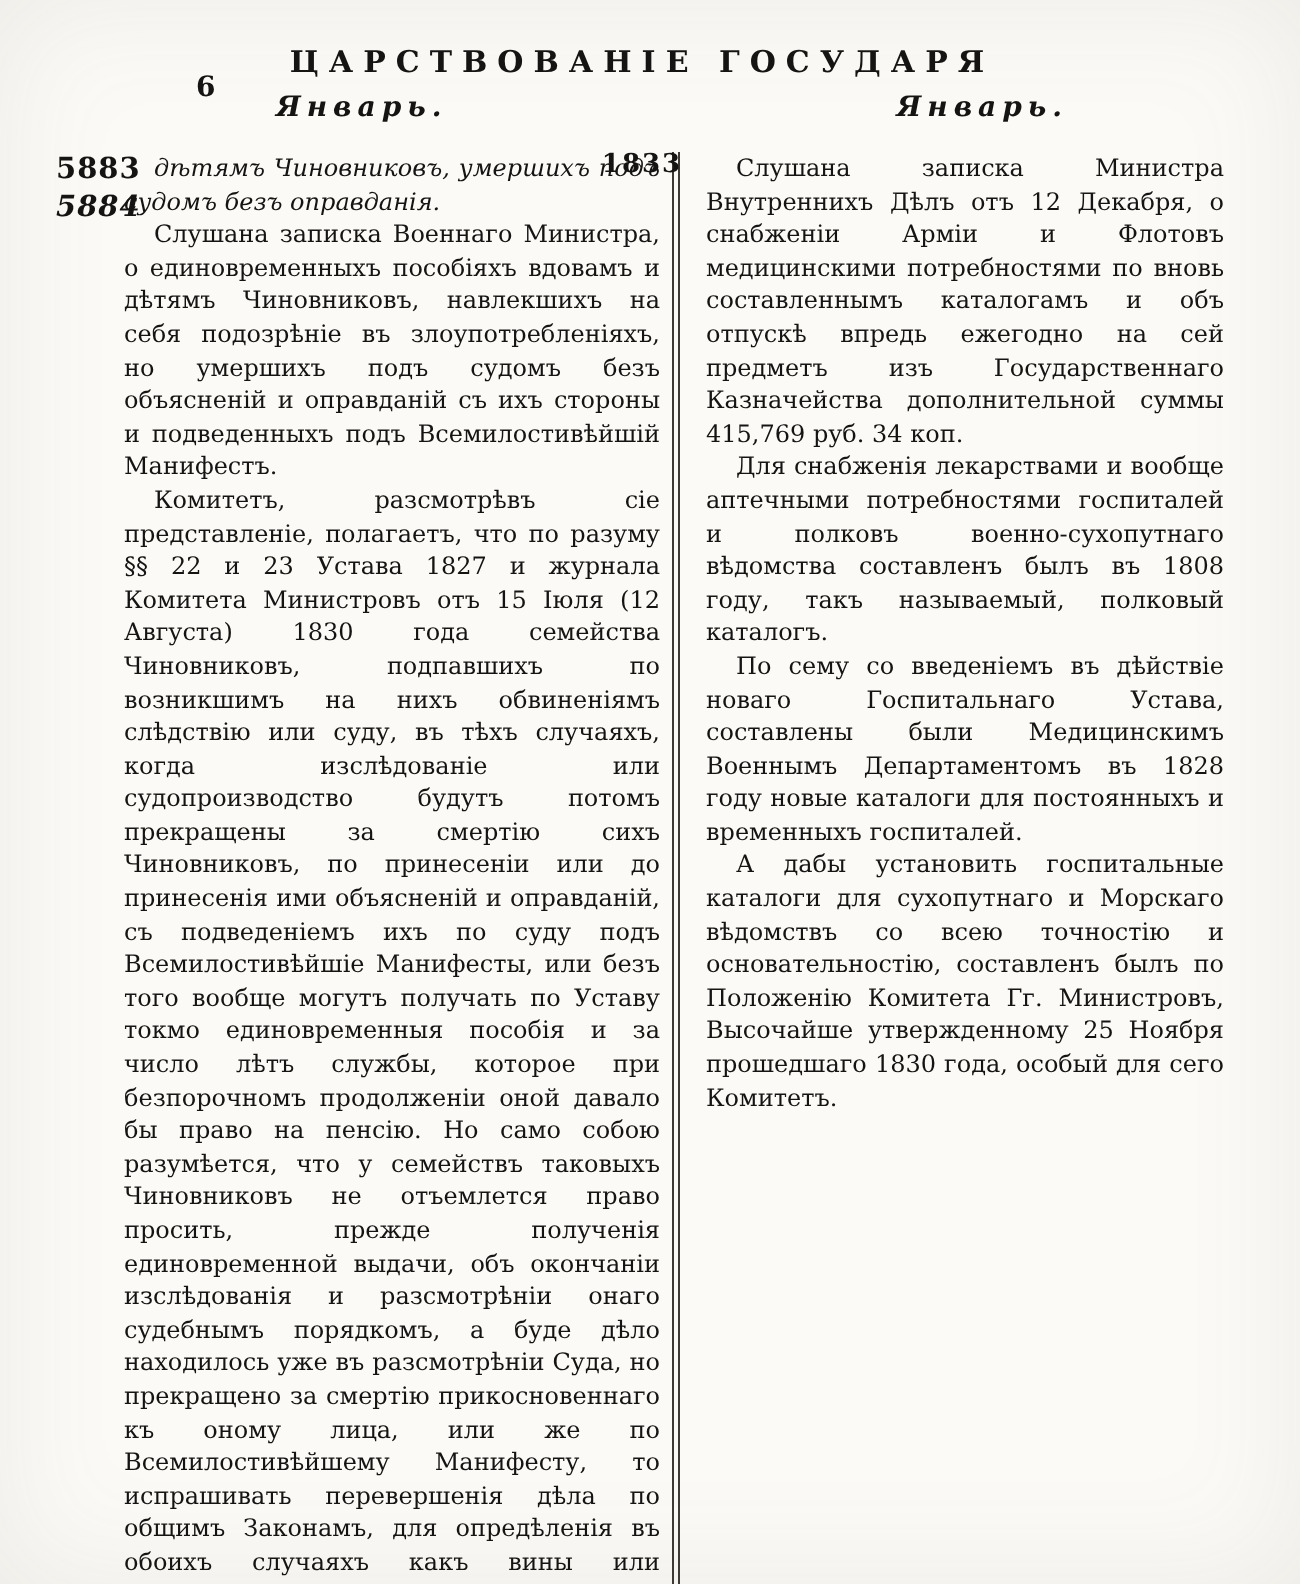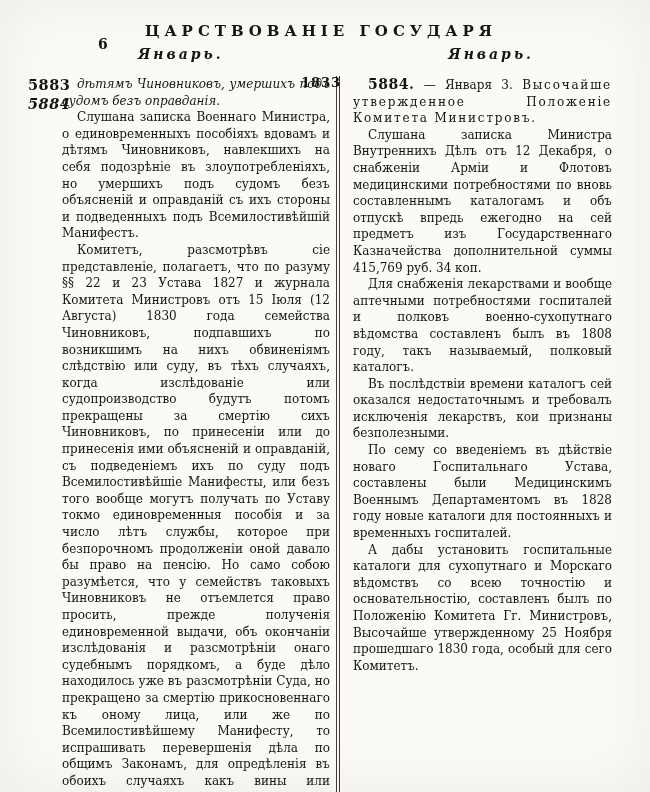--- a/index.html
+++ b/index.html
@@ -110,23 +110,21 @@
 
       <p class="cont">дѣтямъ Чиновниковъ, умершихъ подъ судомъ безъ оправданія.</p>
       <p>Слушана записка Военнаго Министра, о единовременныхъ пособіяхъ вдовамъ и дѣтямъ Чиновниковъ, навлекшихъ на себя подозрѣніе въ злоупотребленіяхъ, но умершихъ подъ судомъ безъ объясненій и оправданій съ ихъ стороны и подведенныхъ подъ Всемилостивѣйшій Манифестъ.</p>
       <p>Комитетъ, разсмотрѣвъ сіе представленіе, полагаетъ, что по разуму §§ 22 и 23 Устава 1827 и журнала Комитета Министровъ отъ 15 Іюля (12 Августа) 1830 года семейства Чиновниковъ, подпавшихъ по возникшимъ на нихъ обвиненіямъ слѣдствію или суду, въ тѣхъ случаяхъ, когда изслѣдованіе или судопроизводство будутъ потомъ прекращены за смертію сихъ Чиновниковъ, по принесеніи или до принесенія ими объясненій и оправданій, съ подведеніемъ ихъ по суду подъ Всемилостивѣйшіе Манифесты, или безъ того вообще могутъ получать по Уставу токмо единовременныя пособія и за число лѣтъ службы, которое при безпорочномъ продолженіи оной давало бы право на пенсію. Но само собою разумѣется, что у семействъ таковыхъ Чиновниковъ не отъемлется право просить, прежде полученія единовременной выдачи, объ окончаніи изслѣдованія и разсмотрѣніи онаго судебнымъ порядкомъ, а буде дѣло находилось уже въ разсмотрѣніи Суда, но прекращено за смертію прикосновеннаго къ оному лица, или же по Всемилостивѣйшему Манифесту, то испрашивать перевершенія дѣла по общимъ Законамъ, для опредѣленія въ обоихъ случаяхъ какъ вины или невинности упоминаемыхъ Чиновниковъ, такъ и того, могла ли бы самая мѣра взысканія, коему подсудимаго по закону подвергнуть слѣдовало, еслибъ онъ не умеръ, лишить его, а слѣдовательно и его семейство, права на пенсію по Уставу 1827 года и дополнительнымъ къ оному постановленіямъ.</p>
 
     </div>
 
     <div class="divider"></div>
 
     <div class="col col-right">
-      <p><span class="law-num">5884.</span><span> — </span><span>Января 3. </span><span class="spaced">Высочайше утвержденное Положеніе Комитета Министровъ.</span></p>
       <p>Слушана записка Министра Внутреннихъ Дѣлъ отъ 12 Декабря, о снабженіи Арміи и Флотовъ медицинскими потребностями по вновь составленнымъ каталогамъ и объ отпускѣ впредь ежегодно на сей предметъ изъ Государственнаго Казначейства дополнительной суммы 415,769 руб. 34 коп.</p>
       <p>Для снабженія лекарствами и вообще аптечными потребностями госпиталей и полковъ военно-сухопутнаго вѣдомства составленъ былъ въ 1808 году, такъ называемый, полковый каталогъ.</p>
-      <p>Въ послѣдствіи времени каталогъ сей оказался недостаточнымъ и требовалъ исключенія лекарствъ, кои признаны безполезными.</p>
       <p>По сему со введеніемъ въ дѣйствіе новаго Госпитальнаго Устава, составлены были Медицинскимъ Военнымъ Департаментомъ въ 1828 году новые каталоги для постоянныхъ и временныхъ госпиталей.</p>
       <p>А дабы установить госпитальные каталоги для сухопутнаго и Морскаго вѣдомствъ со всею точностію и основательностію, составленъ былъ по Положенію Комитета Гг. Министровъ, Высочайше утвержденному 25 Ноября прошедшаго 1830 года, особый для сего Комитетъ.</p>
 
     </div>
 
   </div>
 </div>
 
 </body></html>

